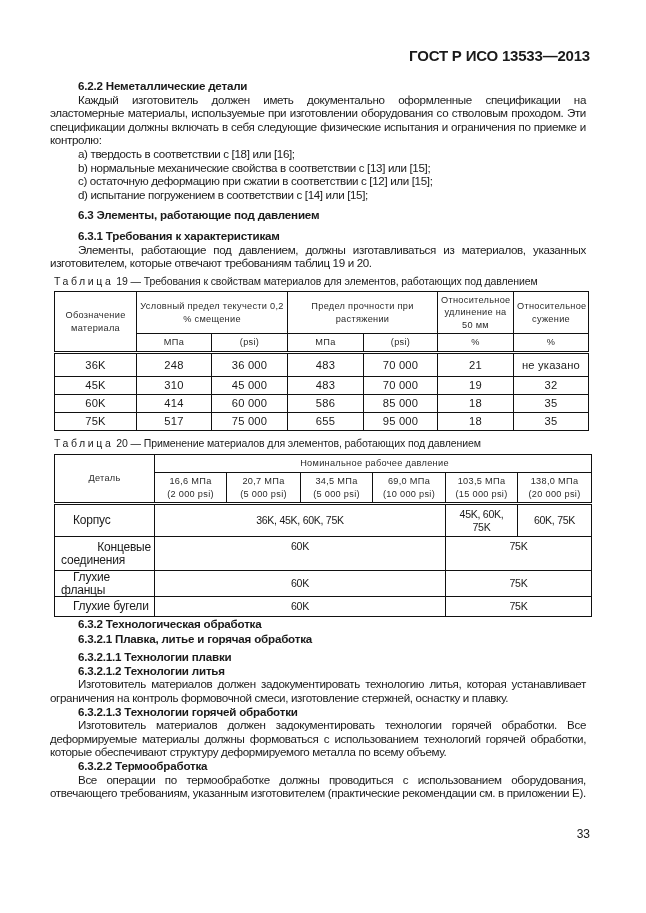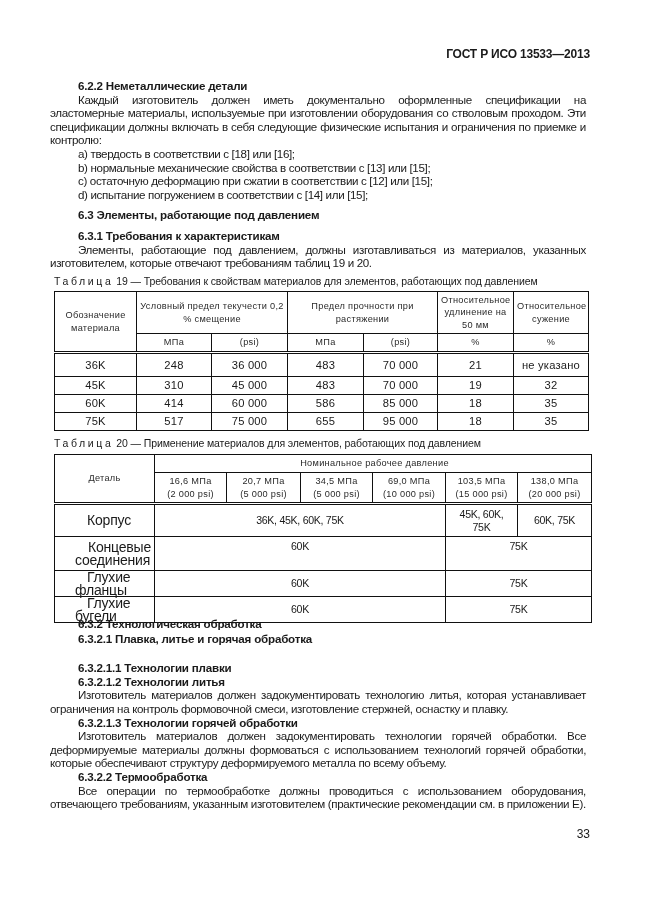--- a/index.html
+++ b/index.html
@@ -1,35 +1,35 @@
 <!DOCTYPE html>
 <html><head>
 <meta charset="utf-8">
 <style>
   html, body { margin:0; padding:0; background:#ffffff; }
   body { width:646px; height:913px; position:relative; overflow:hidden;
          font-family:"Liberation Sans", sans-serif; color:#1a1a1a; }
-  .doc-header { position:absolute; top:47px; right:56px; font-weight:bold; font-size:12px; letter-spacing:-0.2px;text-align:right; }
+  .doc-header { position:absolute; top:47px; right:56px; font-weight:bold; font-size:15px; letter-spacing:-0.2px;text-align:right; }
   .page-number { position:absolute; top:827px; right:56px; font-size:12px; }
   .block { position:absolute; left:50px; width:536px; font-size:11.6px; line-height:13.6px; letter-spacing:-0.35px; }
   .block p { margin:0; text-align:justify; }
   .block .indent { text-indent:28px; }
   .block .h { font-weight:bold; padding-left:28px; letter-spacing:-0.2px; }
   .block .li { padding-left:28px; }
   .block .gap { margin-top:7px; }
   .caption { position:absolute; left:54px; font-size:10.5px; letter-spacing:-0.1px; }
   .caption .spaced { letter-spacing:2.6px;text-align:center; }
 
   table.t { position:absolute; left:54px; border-collapse:collapse; table-layout:fixed;
             font-size:9.2px; letter-spacing:0.3px; color:#2a2a2a; }
   table.t td { border:1px solid #111; text-align:center; vertical-align:middle; padding:0 3px; line-height:12.5px; }
   table.t tr.after-double td { border-top:3px double #111; }
   table.t td.big { font-size:11.2px; letter-spacing:0.2px; color:#1a1a1a; }
   table.t td.left { text-align:center; }
-  table.t td.det { font-size:14px; letter-spacing:-0.2px; color:#1a1a1a; text-align:left; padding-left:20px; }
+  table.t td.det { font-size:12px; letter-spacing:-0.2px; color:#1a1a1a; text-align:left; padding-left:6px; }
   table.t td.det .in { padding-left:12px; }
   table.t td.val { font-size:10.6px; letter-spacing:-0.3px; color:#1a1a1a; }
 </style>
 </head>
 <body>
 
 <div class="doc-header">ГОСТ Р ИСО 13533—2013</div>
 
 <div class="block" style="top:79px;">
   <p class="h">6.2.2 Неметаллические детали</p>
@@ -158,21 +158,21 @@
   <tr style="height:20px;">
     <td class="det"><span class="in">Глухие бугели</span></td>
     <td colspan="4" class="val">60K</td>
     <td colspan="2" class="val">75K</td>
   </tr>
 </tbody>
   </table>
 
 <div class="block" style="top:617px;">
   <p class="h" style="margin-bottom:1px;">6.3.2 Технологическая обработка</p>
-  <p class="h" style="margin-bottom:16px;">6.3.2.1 Плавка, литье и горячая обработка</p>
+  <p class="h" style="margin-bottom:5px;">6.3.2.1 Плавка, литье и горячая обработка</p>
   <p class="h">6.3.2.1.1 Технологии плавки</p>
   <p class="h">6.3.2.1.2 Технологии литья</p>
   <p class="indent">Изготовитель материалов должен задокументировать технологию литья, которая устанавливает ограничения на контроль формовочной смеси, изготовление стержней, оснастку и плавку.</p>
   <p class="h">6.3.2.1.3 Технологии горячей обработки</p>
   <p class="indent">Изготовитель материалов должен задокументировать технологии горячей обработки. Все деформируемые материалы должны формоваться с использованием технологий горячей обработки, которые обеспечивают структуру деформируемого металла по всему объему.</p>
   <p class="h">6.3.2.2 Термообработка</p>
   <p class="indent">Все операции по термообработке должны проводиться с использованием оборудования, отвечающего требованиям, указанным изготовителем (практические рекомендации см. в приложении Е).</p>
 </div>
 
 <div class="page-number">33</div>

